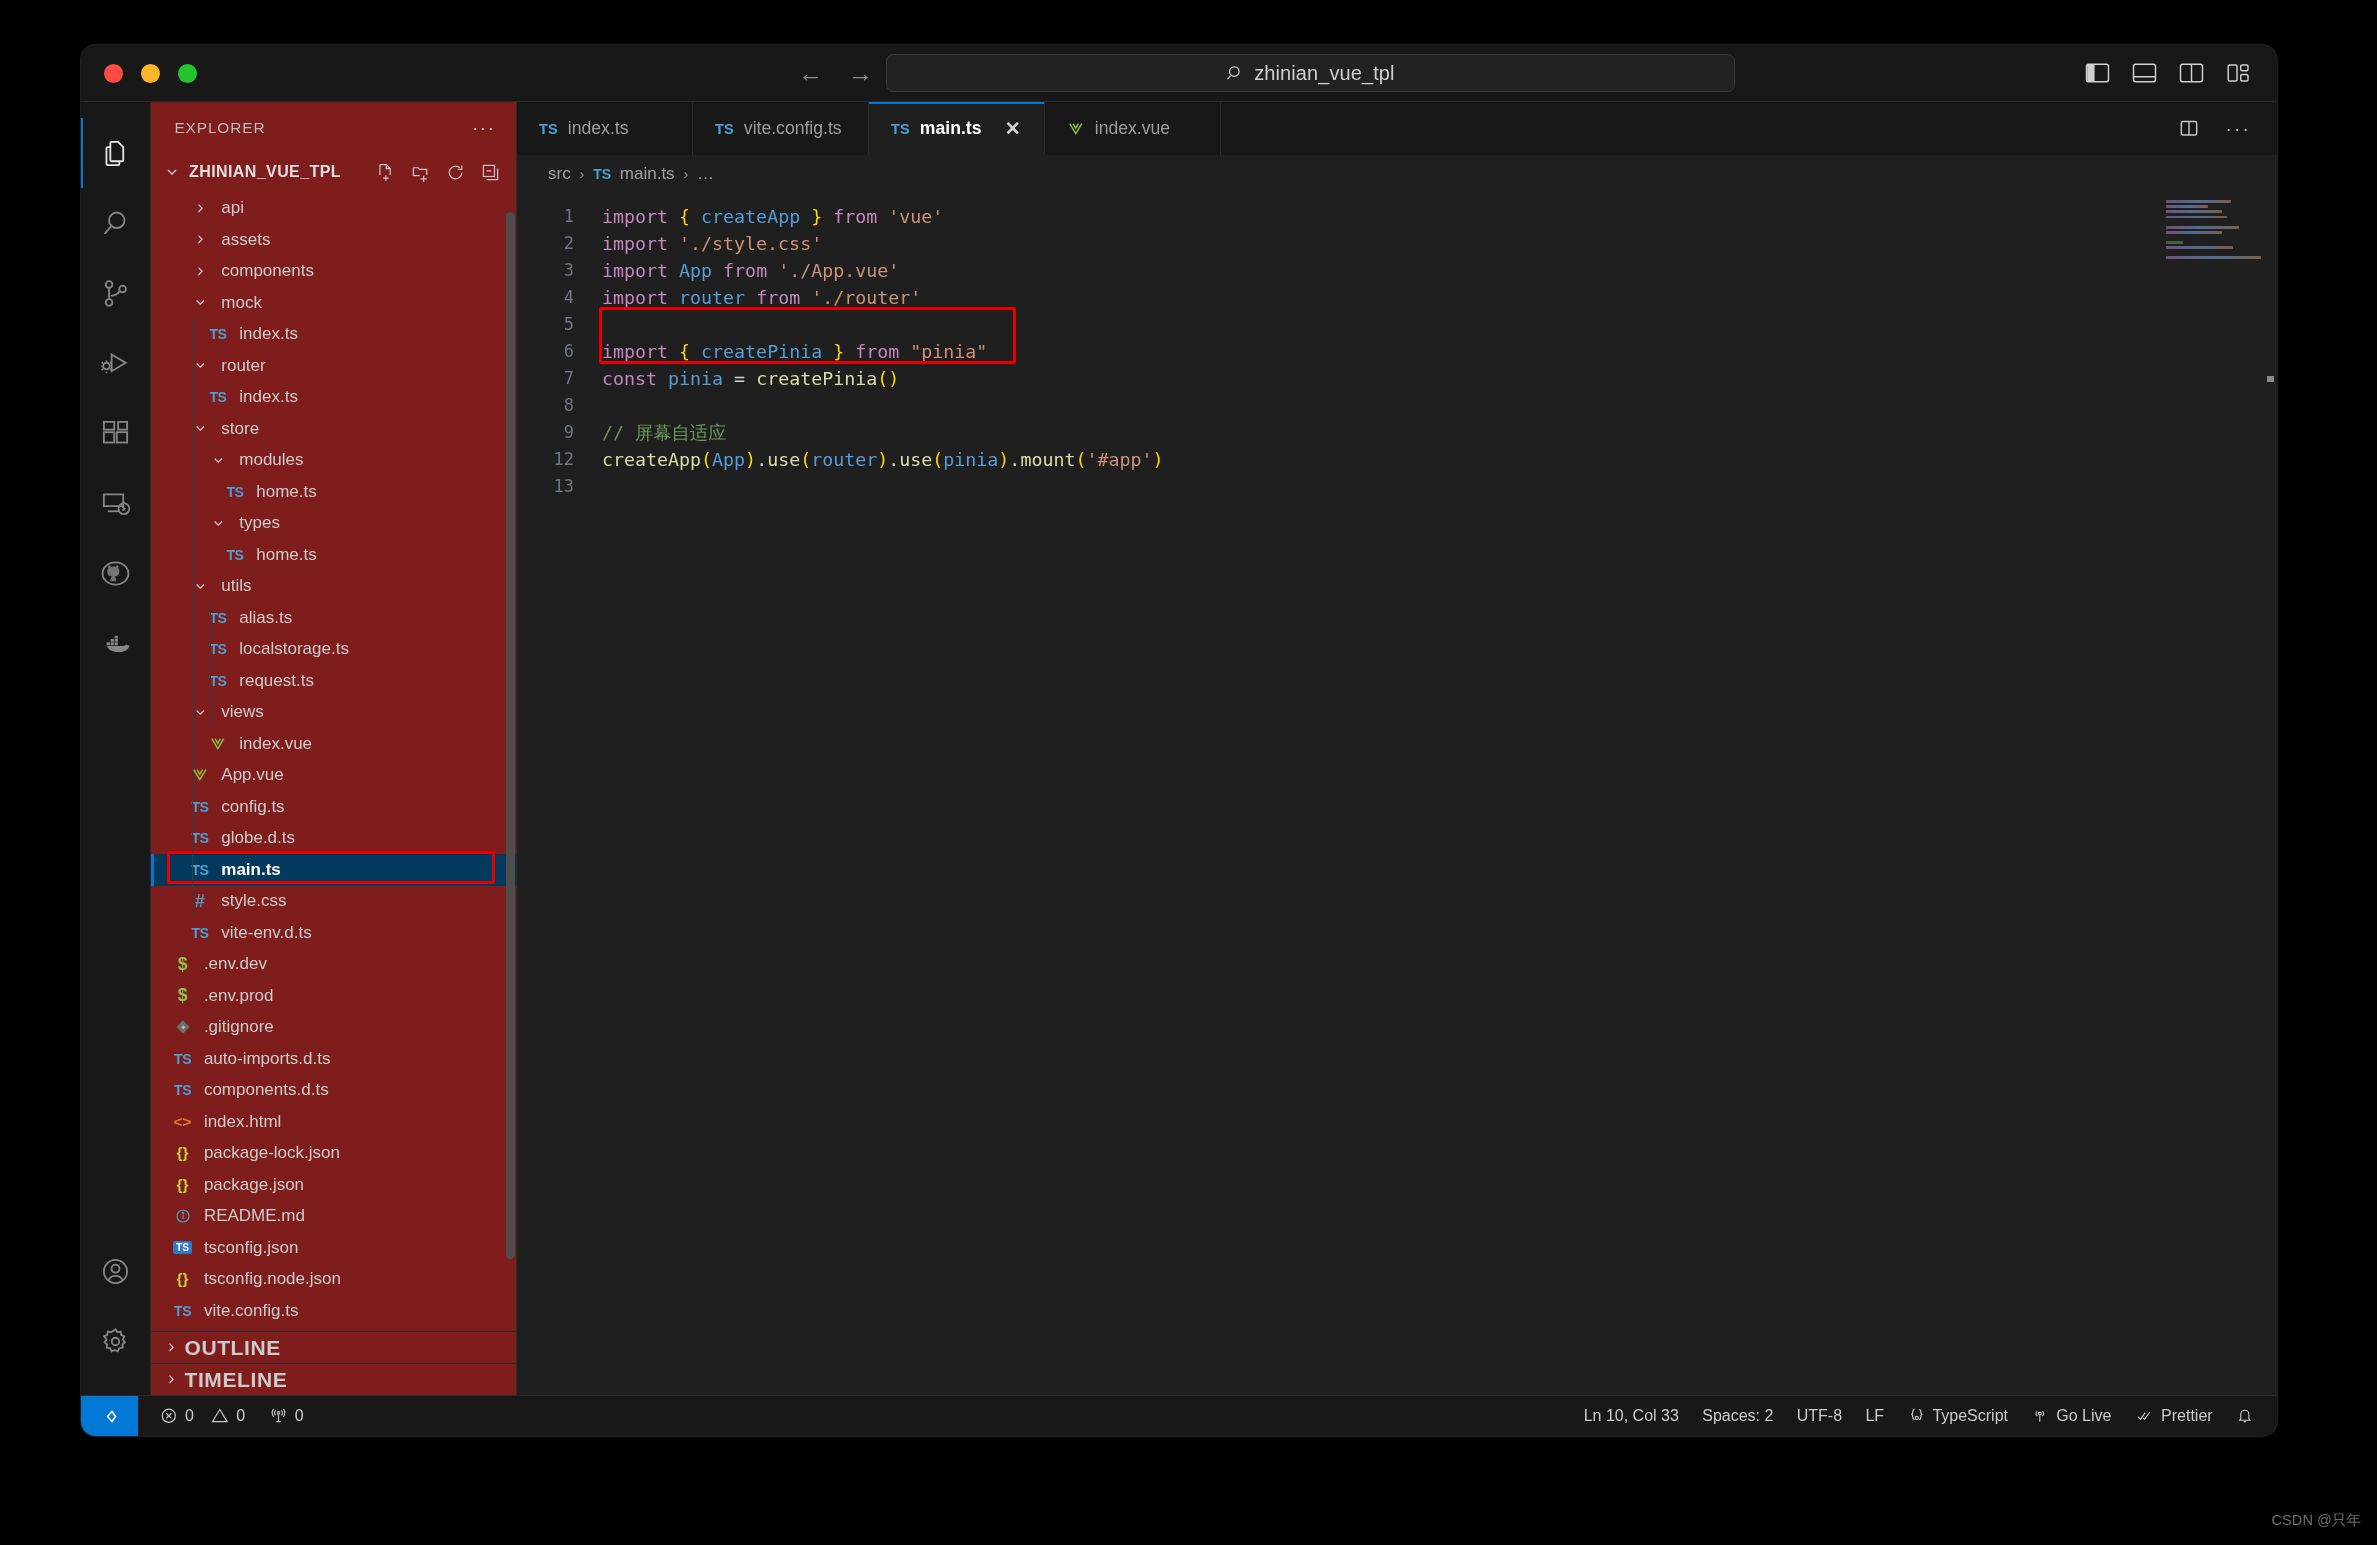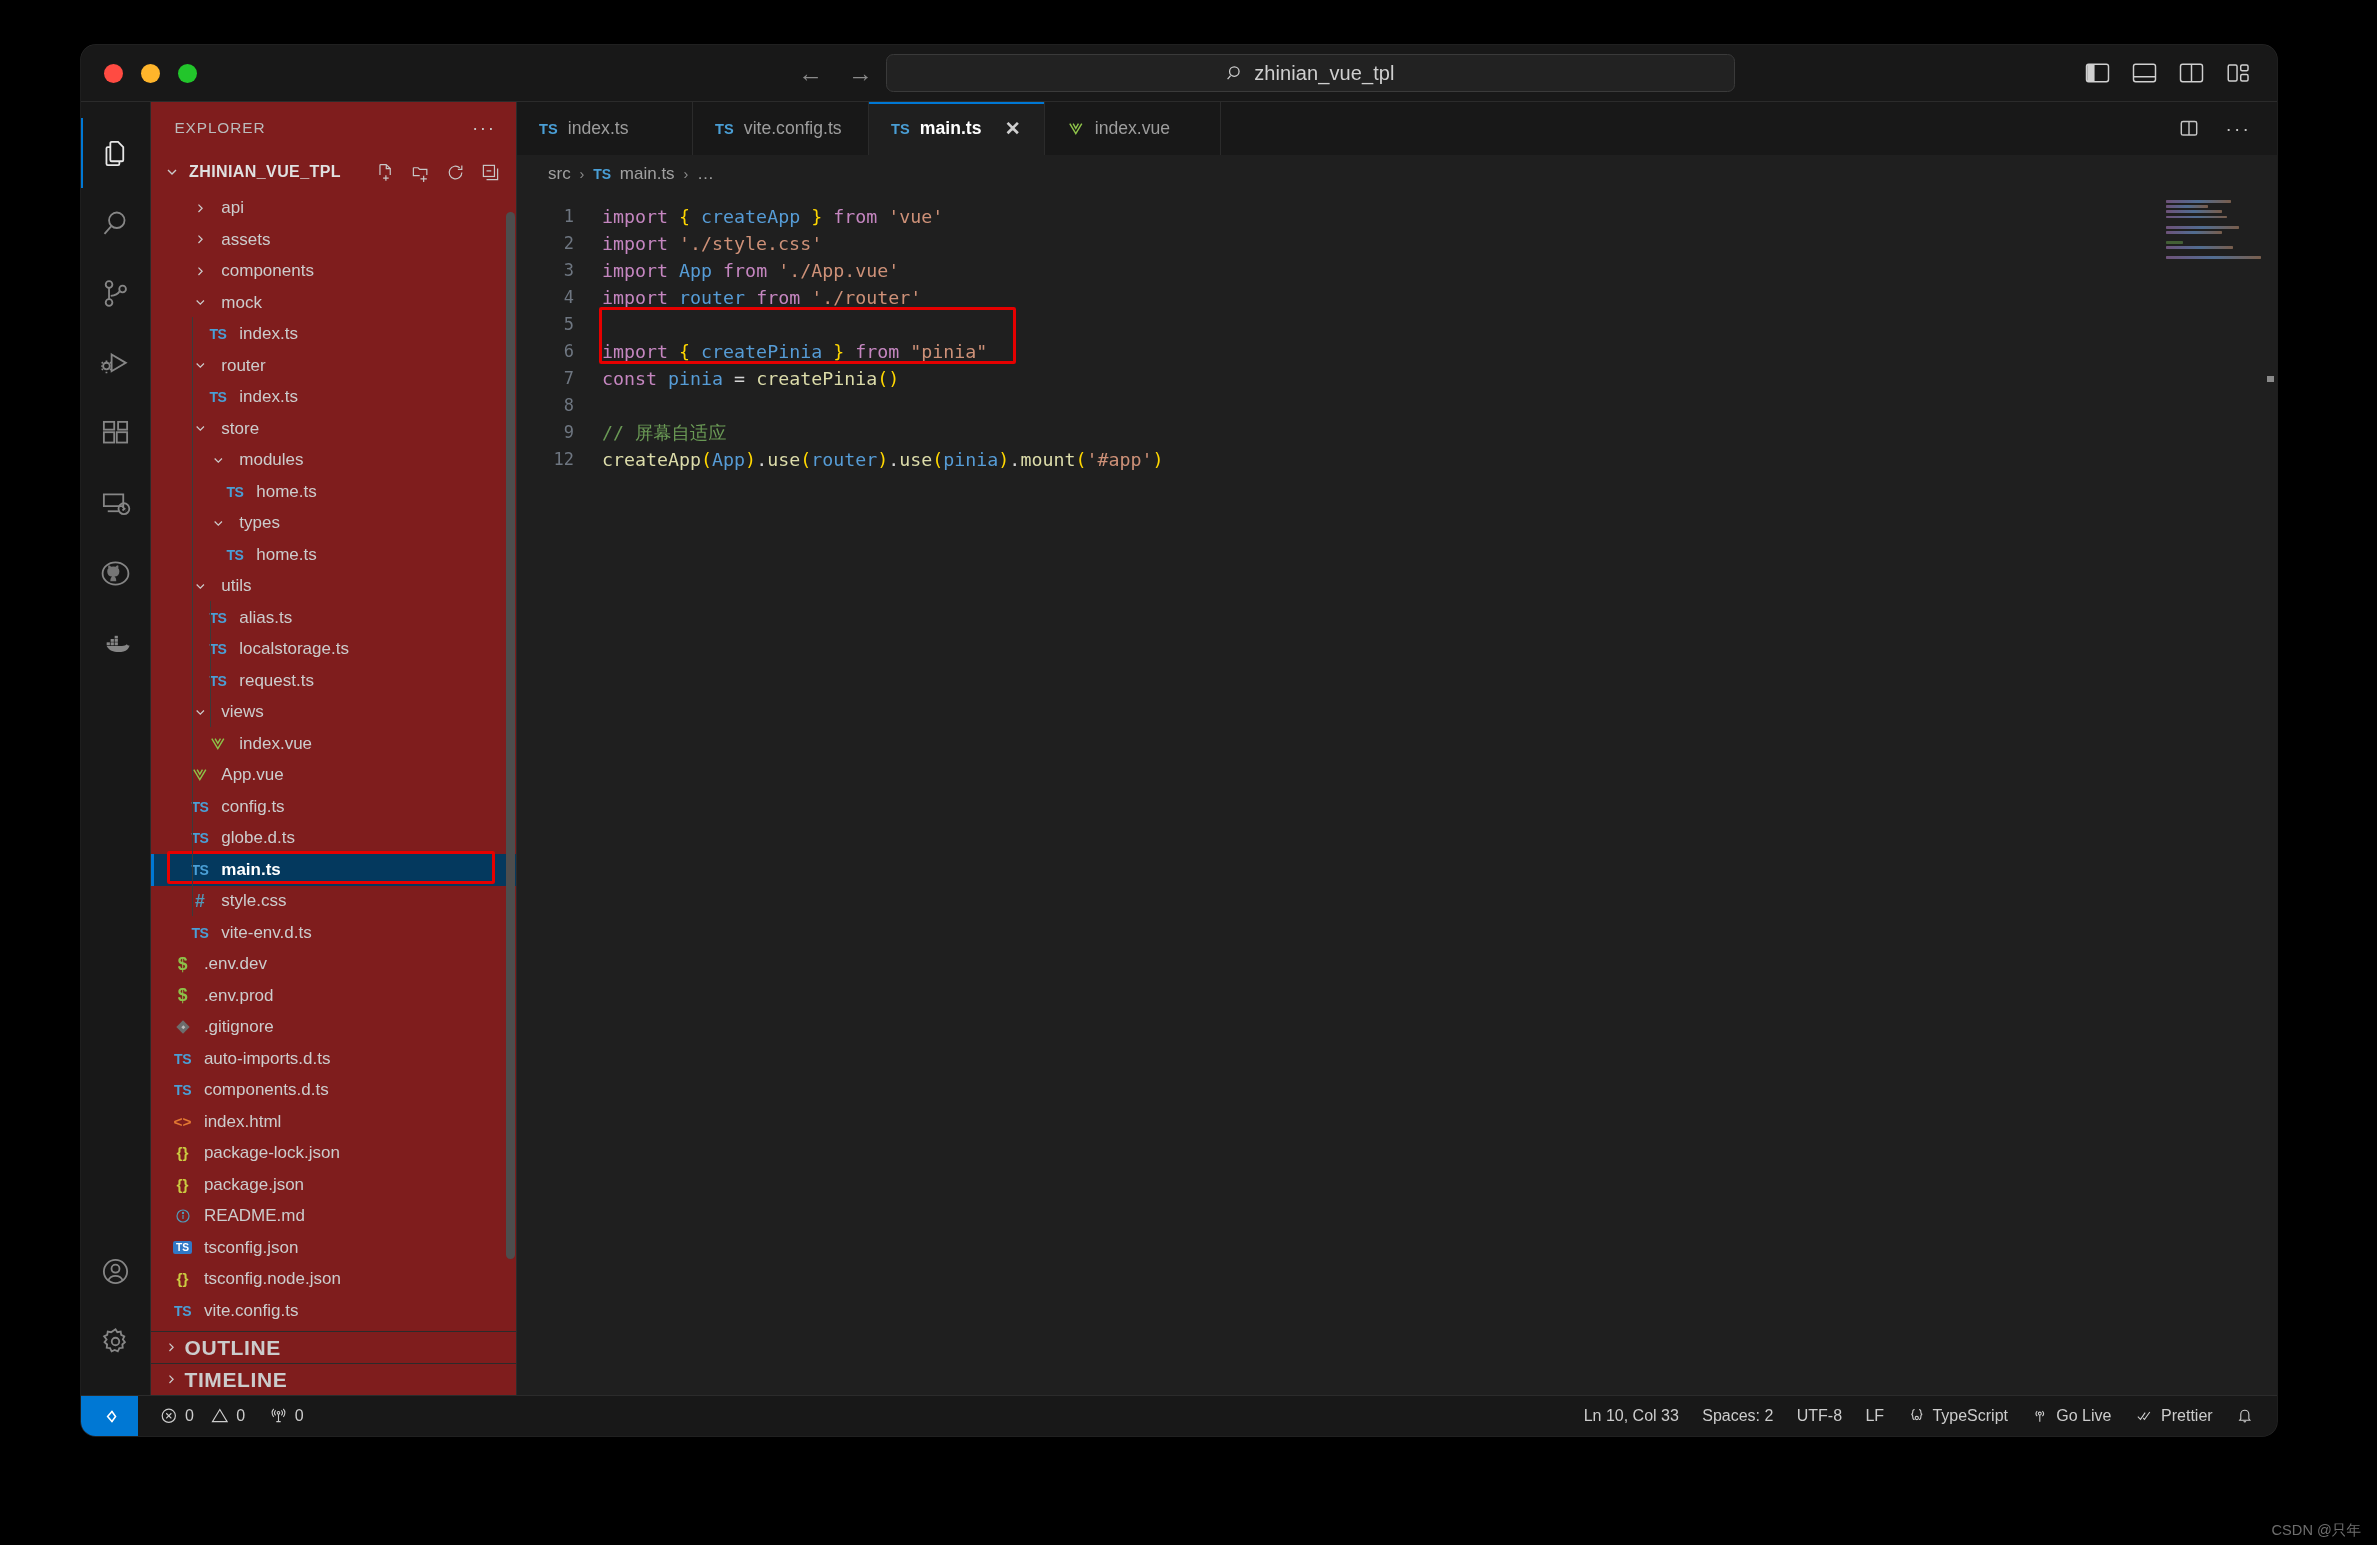--- a/index.html
+++ b/index.html
@@ -363,21 +363,21 @@
   .sb-item {
     display: flex; align-items: center;
     gap: 7.3px;
     padding: 0 11.7px;
     height: 41px;
   }
   .sb-right { margin-left: auto; display: flex; align-items: center; padding-right: 11.7px; }
 
   .watermark {
     position: absolute;
-    right: 16px; bottom: 6px;
+    right: 16px; bottom: 16px;
     color: #6e6e6e;
     font-size: 14.6px;
   }
   svg { display: block; }
 </style>
 </head>
 <body>
 
 <div class="desktop">
   <div class="window">
@@ -945,20 +945,21 @@
               <div class="cline"><span class="num">1</span><span class="txt"><span class="k">import</span><span class="op"> </span><span class="br">{</span><span class="op"> </span><span class="b">createApp</span><span class="op"> </span><span class="br">}</span><span class="op"> </span><span class="k">from</span><span class="op"> </span><span class="s">'vue'</span></span></div>
               <div class="cline"><span class="num">2</span><span class="txt"><span class="k">import</span><span class="op"> </span><span class="s">'./style.css'</span></span></div>
               <div class="cline"><span class="num">3</span><span class="txt"><span class="k">import</span><span class="op"> </span><span class="b">App</span><span class="op"> </span><span class="k">from</span><span class="op"> </span><span class="s">'./App.vue'</span></span></div>
               <div class="cline"><span class="num">4</span><span class="txt"><span class="k">import</span><span class="op"> </span><span class="b">router</span><span class="op"> </span><span class="k">from</span><span class="op"> </span><span class="s">'./router'</span></span></div>
               <div class="cline"><span class="num">5</span><span class="txt"></span></div>
               <div class="cline"><span class="num">6</span><span class="txt"><span class="k">import</span><span class="op"> </span><span class="br">{</span><span class="op"> </span><span class="b">createPinia</span><span class="op"> </span><span class="br">}</span><span class="op"> </span><span class="k">from</span><span class="op"> </span><span class="s">"pinia"</span></span></div>
               <div class="cline"><span class="num">7</span><span class="txt"><span class="k">const</span><span class="op"> </span><span class="b">pinia</span><span class="op"> </span><span class="op">=</span><span class="op"> </span><span class="y">createPinia</span><span class="br">(</span><span class="br">)</span></span></div>
               <div class="cline"><span class="num">8</span><span class="txt"></span></div>
               <div class="cline"><span class="num">9</span><span class="txt"><span class="cm">// 屏幕自适应</span></span></div>
               <div class="cline"><span class="num">12</span><span class="txt"><span class="y">createApp</span><span class="br">(</span><span class="b">App</span><span class="br">)</span><span class="op">.</span><span class="y">use</span><span class="br">(</span><span class="b">router</span><span class="br">)</span><span class="op">.</span><span class="y">use</span><span class="br">(</span><span class="b">pinia</span><span class="br">)</span><span class="op">.</span><span class="y">mount</span><span class="br">(</span><span class="s">'#app'</span><span class="br">)</span></span></div>
+              <div class="cline"><span class="num">13</span><span class="txt"></span></div>
             </div>
           <div class="red-box-code"></div>
           <div class="minimap" id="minimap">
               <div class="mm-line" style="width: 68.2%; background: linear-gradient(90deg, rgb(124, 92, 138), rgb(90, 123, 166), rgb(138, 106, 85));"></div>
               <div class="mm-line" style="width: 44%; background: linear-gradient(90deg, rgb(124, 92, 138), rgb(90, 123, 166), rgb(138, 106, 85));"></div>
               <div class="mm-line" style="width: 59.4%; background: linear-gradient(90deg, rgb(124, 92, 138), rgb(90, 123, 166), rgb(138, 106, 85));"></div>
               <div class="mm-line" style="width: 63.8%; background: linear-gradient(90deg, rgb(124, 92, 138), rgb(90, 123, 166), rgb(138, 106, 85));"></div>
               <div class="mm-line" style="width: 0%; background: transparent;"></div>
               <div class="mm-line" style="width: 77%; background: linear-gradient(90deg, rgb(124, 92, 138), rgb(90, 123, 166), rgb(138, 106, 85));"></div>
               <div class="mm-line" style="width: 59.4%; background: linear-gradient(90deg, rgb(124, 92, 138), rgb(90, 123, 166), rgb(138, 106, 85));"></div>

